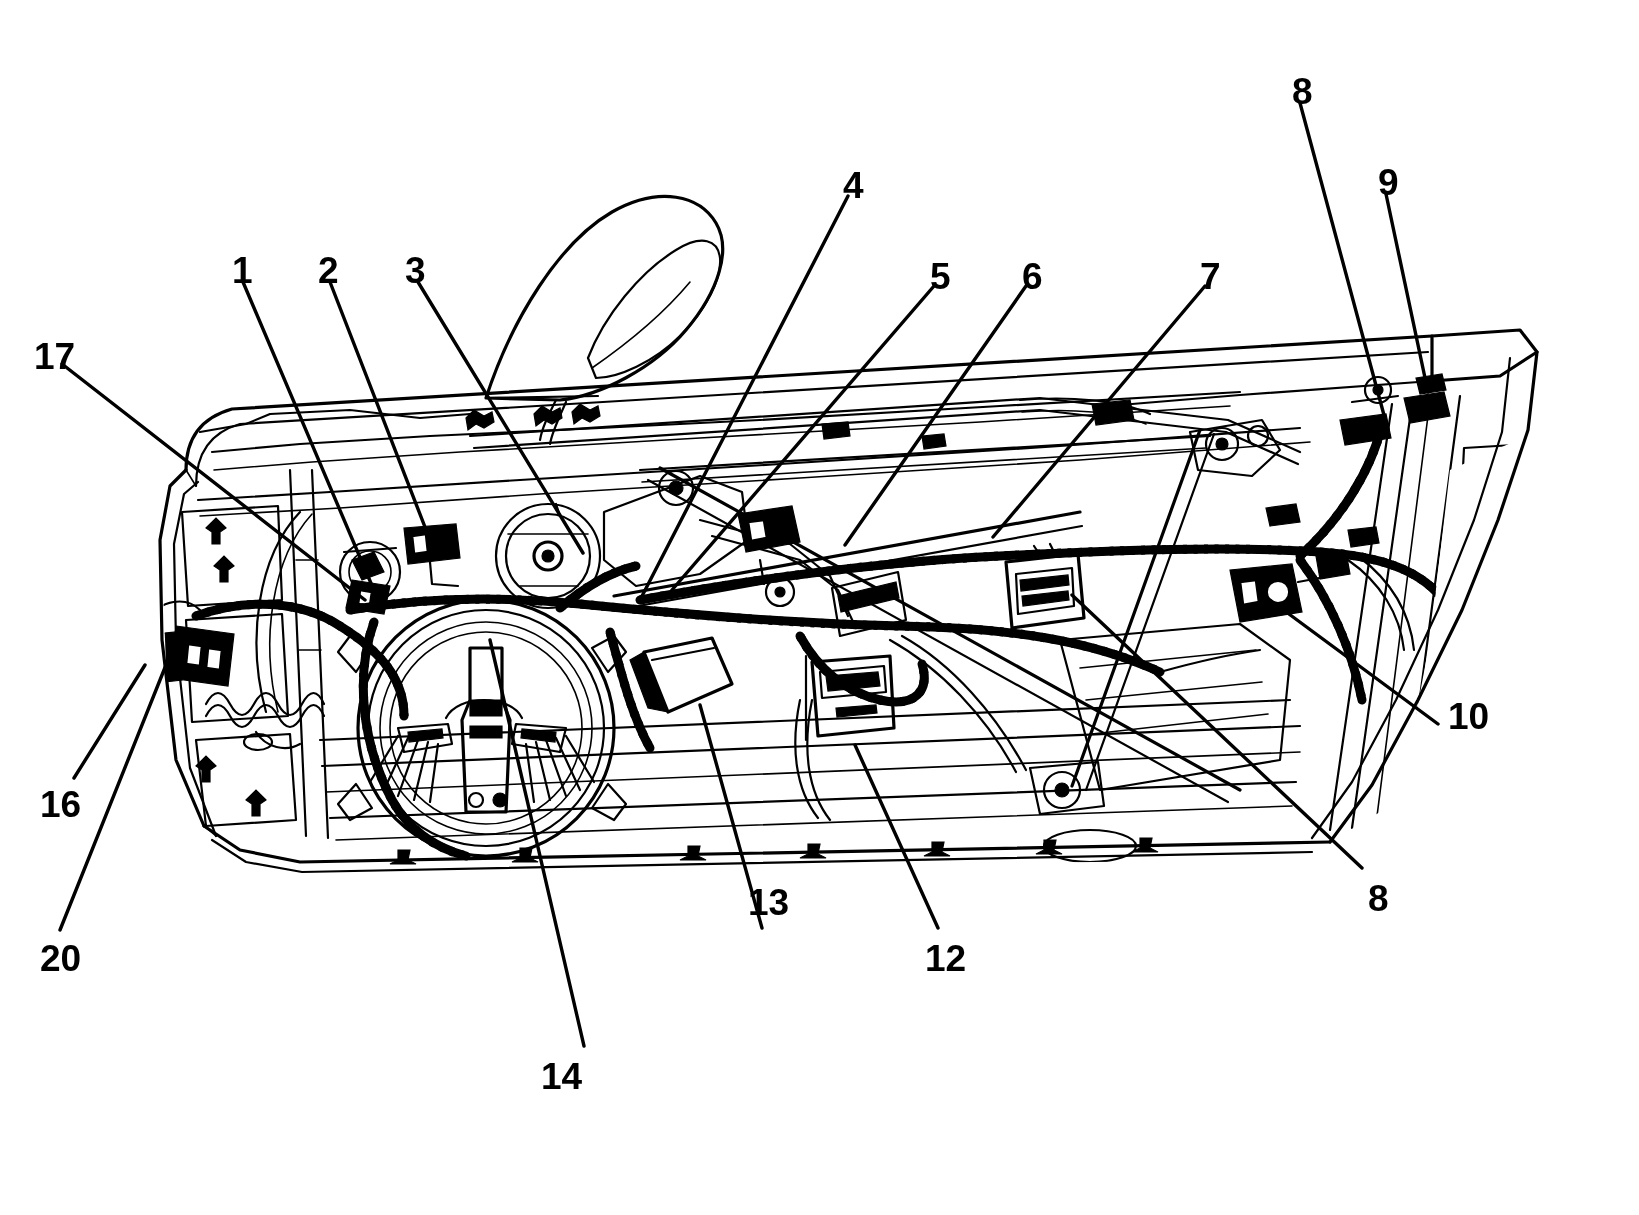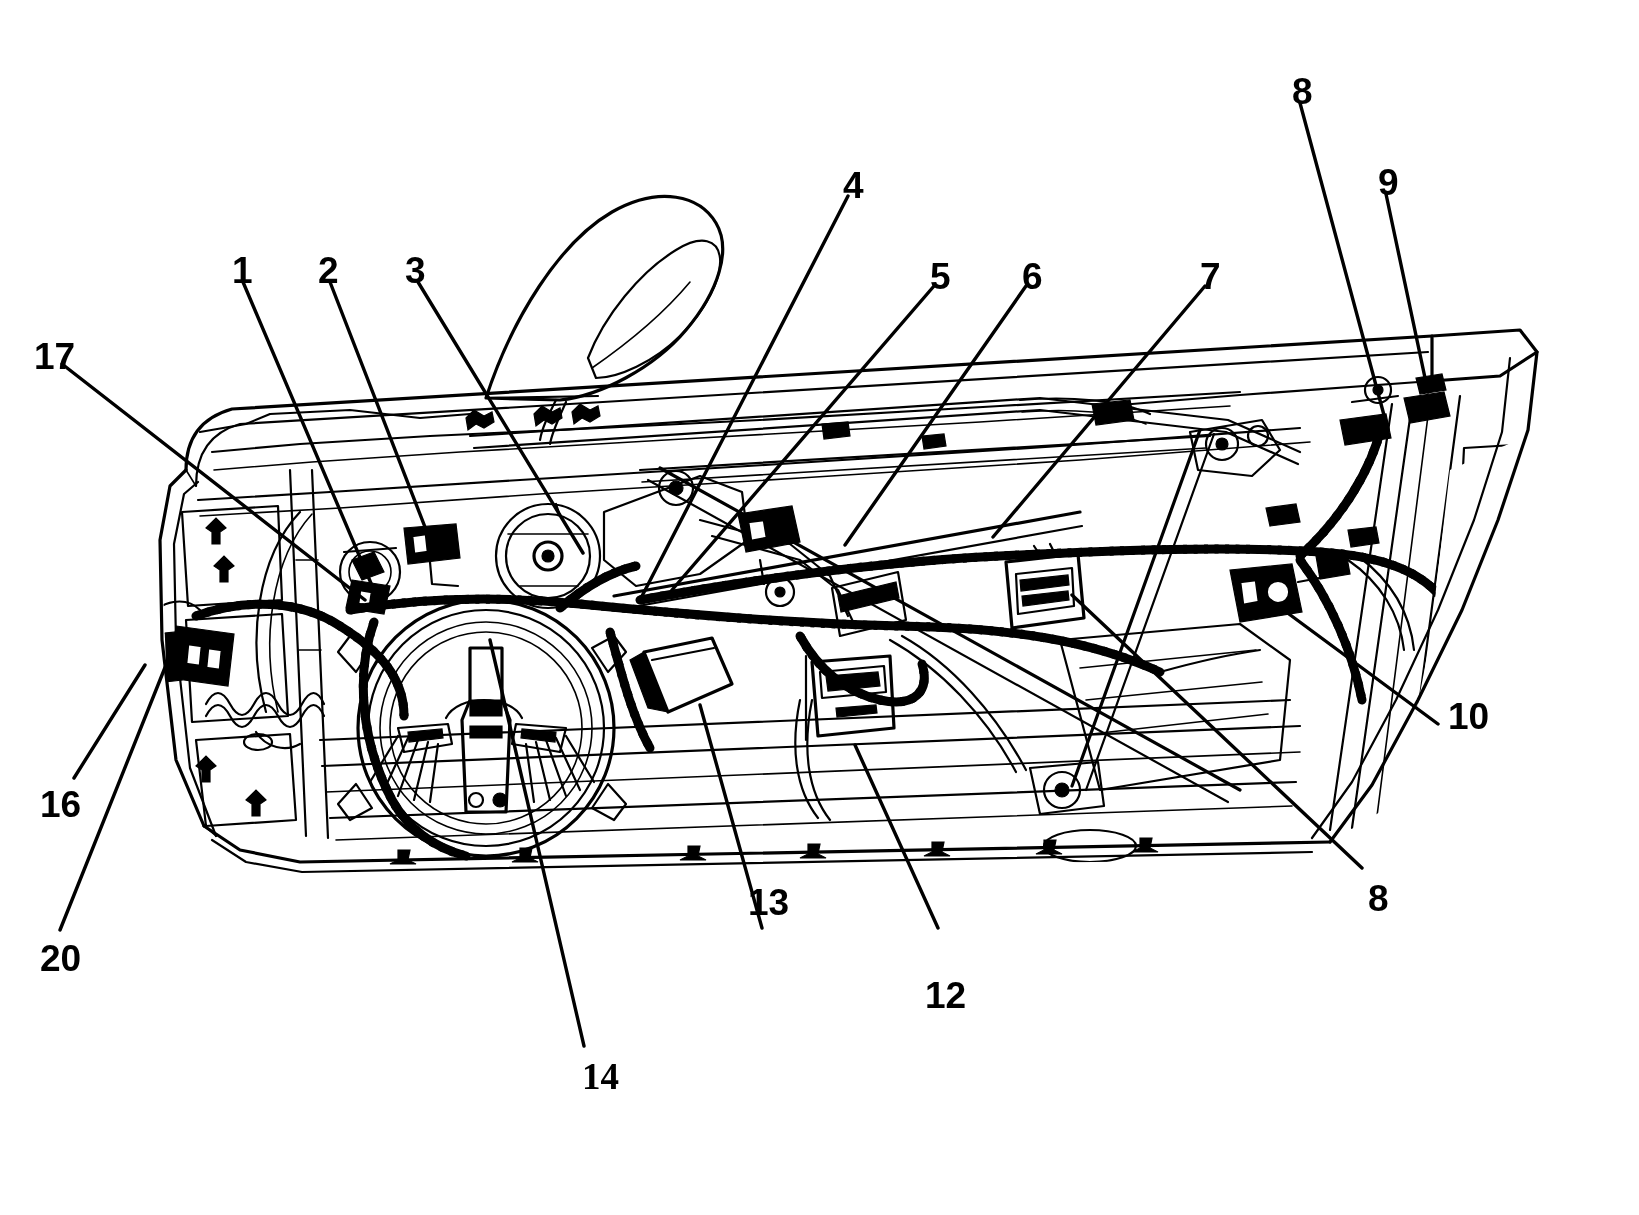--- a/index.html
+++ b/index.html
@@ -370,20 +370,20 @@
   <div class="callout-num" style="left:318px;top:252px;">2</div>
   <div class="callout-num" style="left:405px;top:252px;">3</div>
   <div class="callout-num" style="left:843px;top:167px;">4</div>
   <div class="callout-num" style="left:930px;top:258px;">5</div>
   <div class="callout-num" style="left:1022px;top:258px;">6</div>
   <div class="callout-num" style="left:1200px;top:258px;">7</div>
   <div class="callout-num" style="left:1292px;top:73px;">8</div>
   <div class="callout-num" style="left:1378px;top:164px;">9</div>
   <div class="callout-num" style="left:1448px;top:698px;">10</div>
   <div class="callout-num" style="left:1368px;top:880px;">8</div>
-  <div class="callout-num" style="left:925px;top:940px;margin-top:37px;">12</div>
+  <div class="callout-num" style="left:925px;top:940px;">12</div>
   <div class="callout-num" style="left:748px;top:884px;text-align:center;">13</div>
-  <div class="callout-num" style="left:582px;top:1058px;font-family:Liberation Serif, serif;">14</div>
+  <div class="callout-num" style="left:541px;top:1058px;">14</div>
   <div class="callout-num" style="left:40px;top:940px;">20</div>
   <div class="callout-num" style="left:40px;top:786px;">16</div>
   <div class="callout-num" style="left:34px;top:338px;text-align:center;">17</div>
 
 </div>
 
 </body></html>

